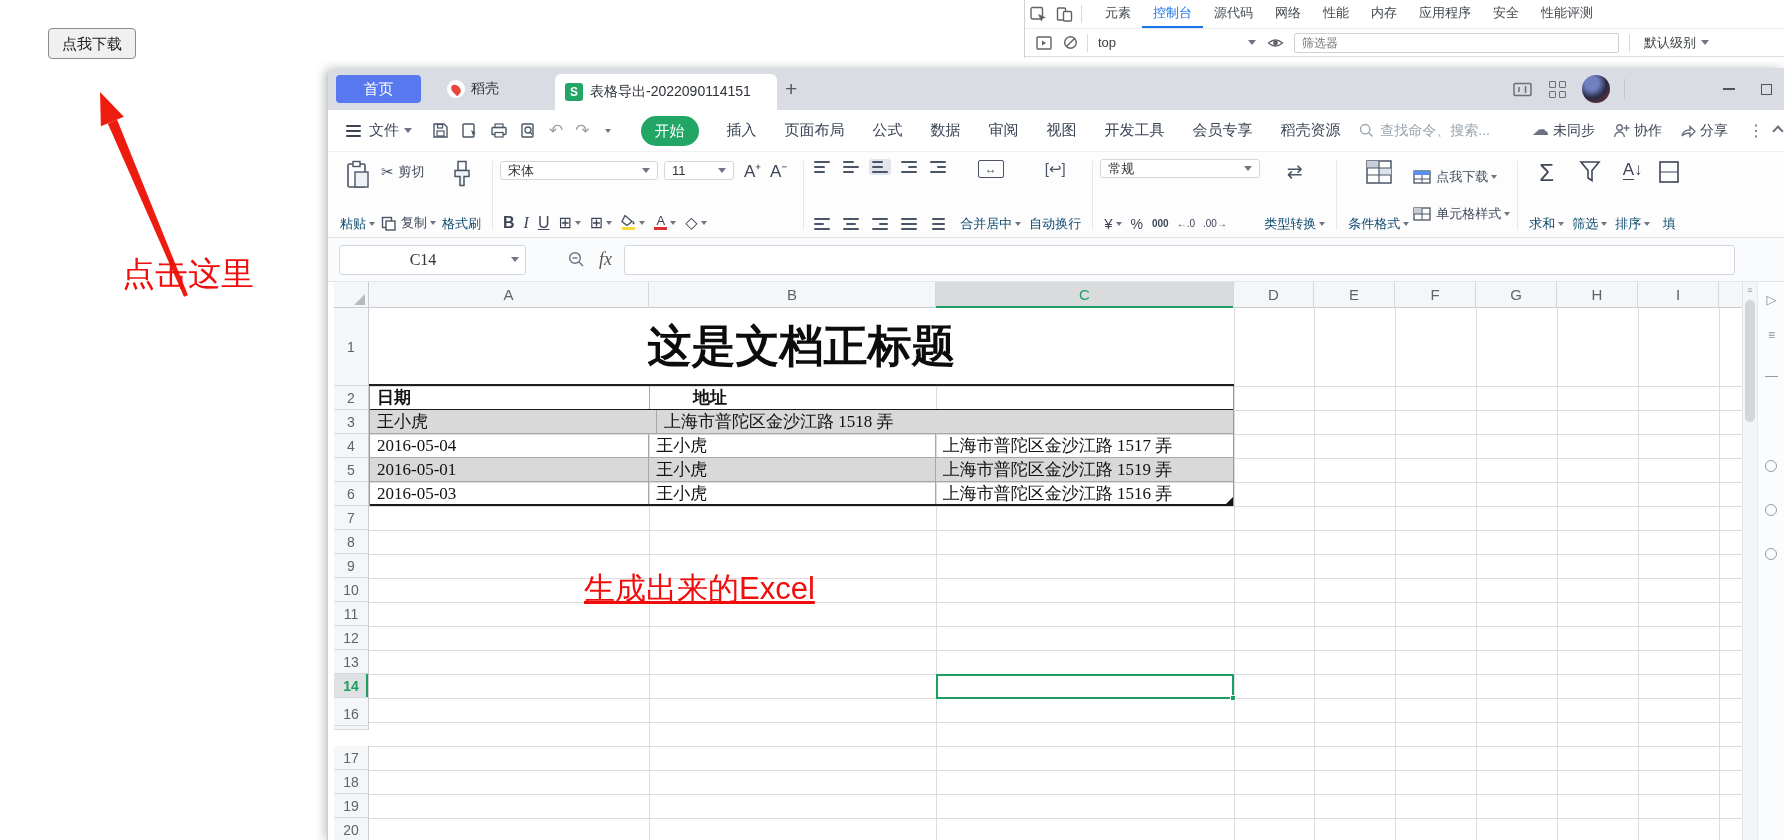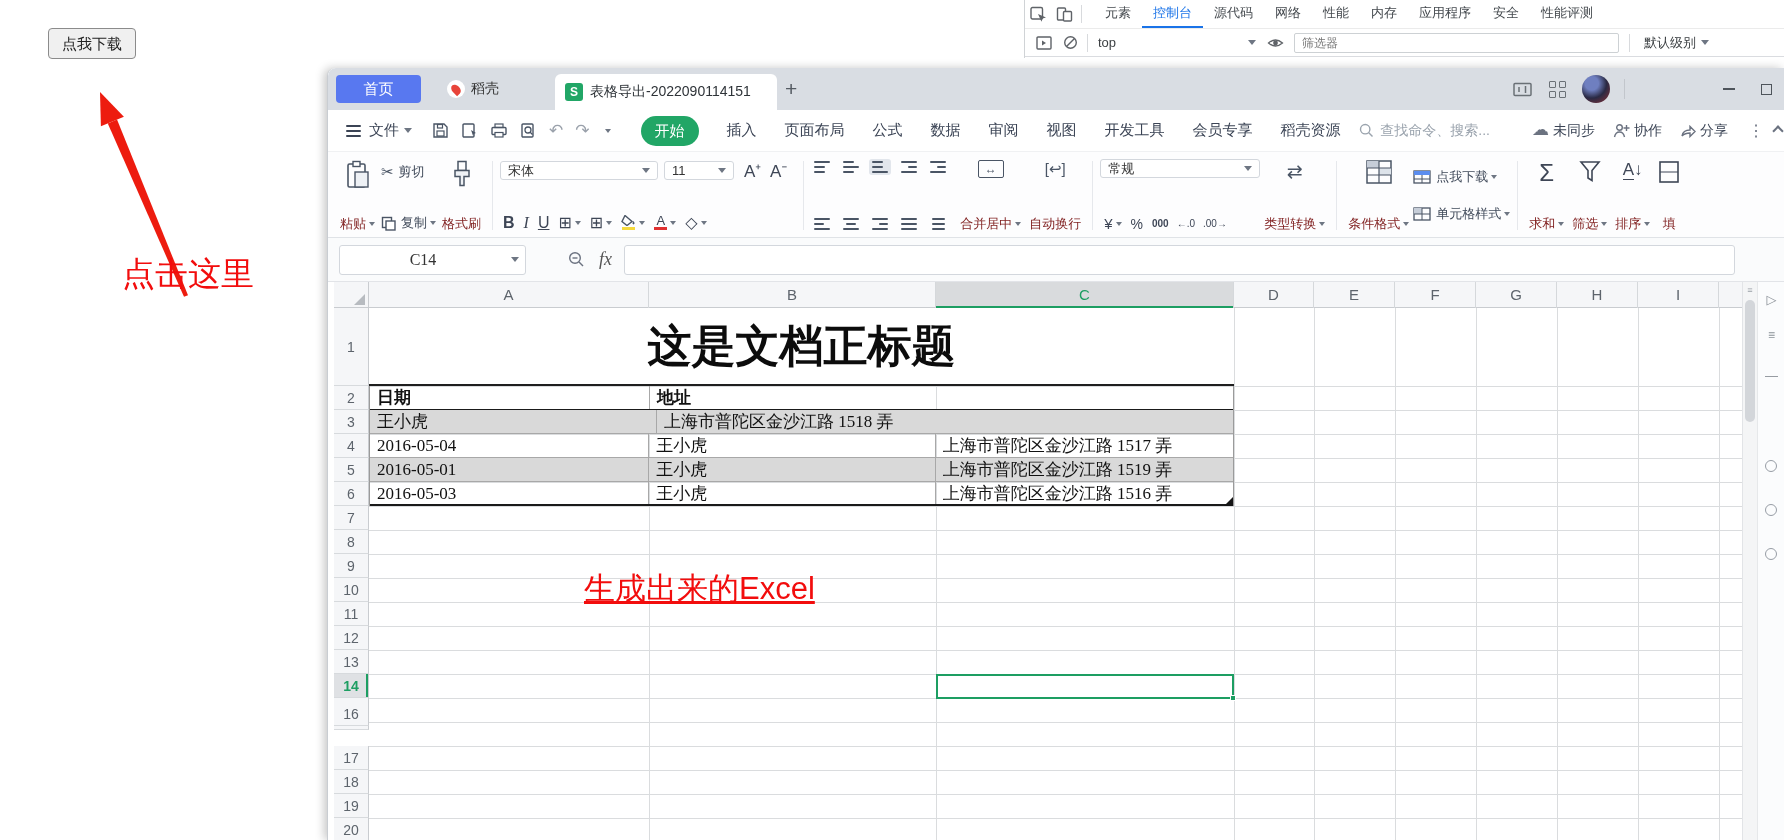--- a/index.html
+++ b/index.html
@@ -84,21 +84,21 @@
   .vdots { color:#6b7280; font-size:16px; letter-spacing:0; margin:0 10px 0 2px; }
   .chev-up { width:8px; height:8px; border-left:2px solid #6b7280; border-top:2px solid #6b7280;
     transform:rotate(45deg); margin-right:2px; }
 
   
   #wps-ribbon { height:86px; background:#fdfdfe; border-bottom:1px solid #e0e3e7;
     display:flex; align-items:stretch; padding:5px 0 3px 8px; color:#404a5a; }
   .rb-sep { width:1px; background:#e6e8ec; margin:4px 7px; }
   .rb-col { display:flex; flex-direction:column; align-items:center;
     justify-content:space-between; padding:3px 4px 2px; }
-  .rb-lbl { font-size:13px; color:#7f1d1d; display:flex; align-items:center; height:17px;
+  .rb-lbl { font-size:13px; color:#0c4a6e; display:flex; align-items:center; height:17px;
     white-space:nowrap; }
   .rb-two { display:flex; flex-direction:column; justify-content:space-between; padding:2px 0; }
   .rb-row { display:flex; align-items:center; }
   .combo { height:19px; border:1px solid #d3d7dd; border-radius:3px; background:#fff;
     display:flex; align-items:center; padding:4px 7px; font-size:13px; color:#333; }
   .combo .crt { margin-left:auto; }
   .tool { display:flex; align-items:center; margin-right:9px; color:#3e4656; font-size:16px; }
   .bars { width:22px; height:16px; display:flex; flex-direction:column; padding:2px 3px;
     justify-content:space-between; margin-right:7px; border-radius:3px; }
   .bars span { height:2px; background:#4a5565; border-radius:1px; }
@@ -141,21 +141,21 @@
     display:flex; align-items:center; justify-content:center; }
   .g-row.sel { background:#dfe1e4; color:#1d9e62; box-shadow:inset -2px 0 0 #1d9e62; font-weight:bold; }
   .vline { position:absolute; width:1px; background:#dadcde; }
   .hline { position:absolute; height:1px; background:#dadcde; }
   #title-cell { position:absolute; background:#fff; border-bottom:2px solid #1f1f1f;
     font-family:"Liberation Serif","DejaVu Serif",serif; font-weight:bold; font-size:44px;
     color:#0c0c0c; text-align:center; display:flex; align-items:center; justify-content:center; }
   #sheet-table { position:absolute; border-left:1px solid #9b9b9b; border-right:1px solid #9b9b9b; }
   .t-row { display:flex; height:24px; border-bottom:1px solid #a8a8a8;
     font-family:"Liberation Serif","DejaVu Serif",serif; font-size:17px; color:#111; }
-  .t-row.head { font-weight:bold; border-bottom:1px solid #1a1a1a; }
+  .t-row.head { font-weight:bold; border-bottom:1px solid #1a1a1a;gap:36px; }
   .t-row.last { border-bottom:2px solid #1a1a1a; }
   .t-row.stripe { background:#d9d9d9; }
   .t-cell { padding-left:7px; line-height:23px; overflow:hidden; white-space:nowrap;
     border-right:1px solid #a8a8a8; }
   .t-cell:last-child { border-right:none; }
   #sheet-annotation { position:absolute; font-size:31px; color:#f20d0d; white-space:nowrap;text-decoration:underline; }
   #cell-selection { position:absolute; border:2px solid #1d9e62; }
   #fill-handle { position:absolute; right:-4px; bottom:-4px; width:6px; height:6px;
     background:#1d9e62; border:1px solid #fff; }
   #corner-mark { position:absolute; width:0; height:0; border-left:9px solid transparent;

